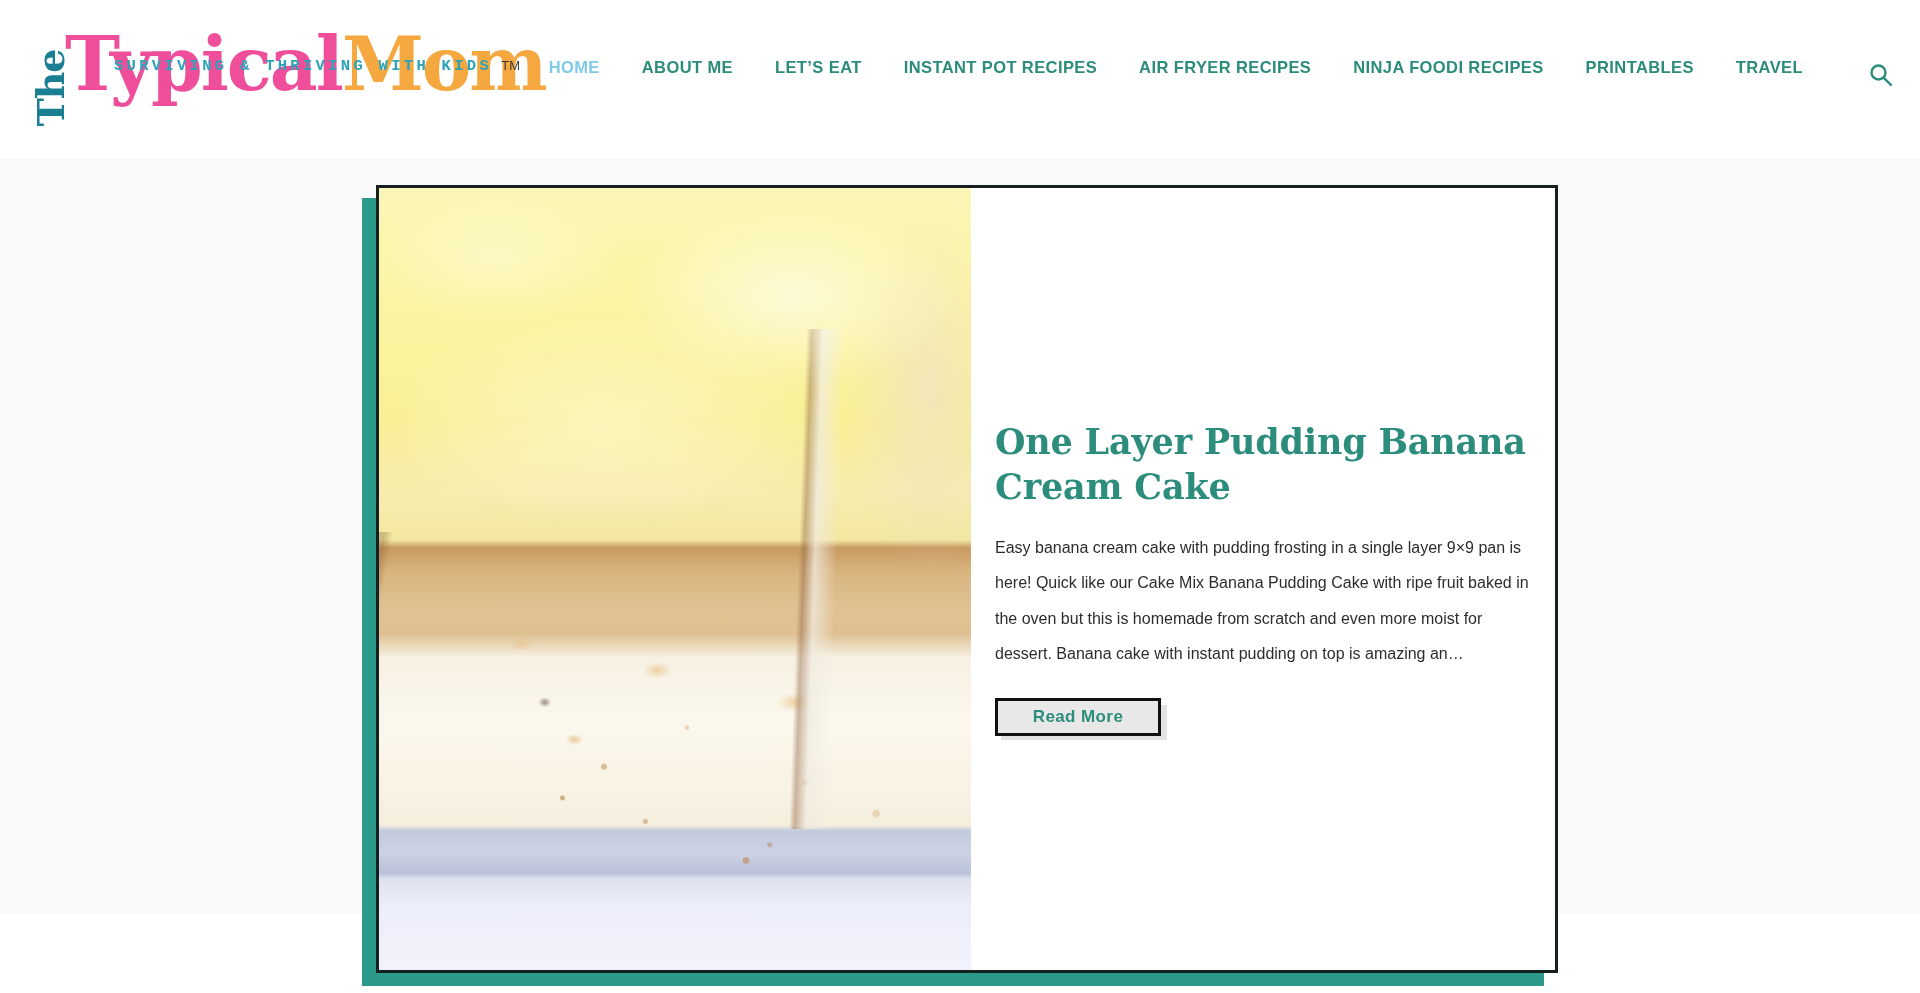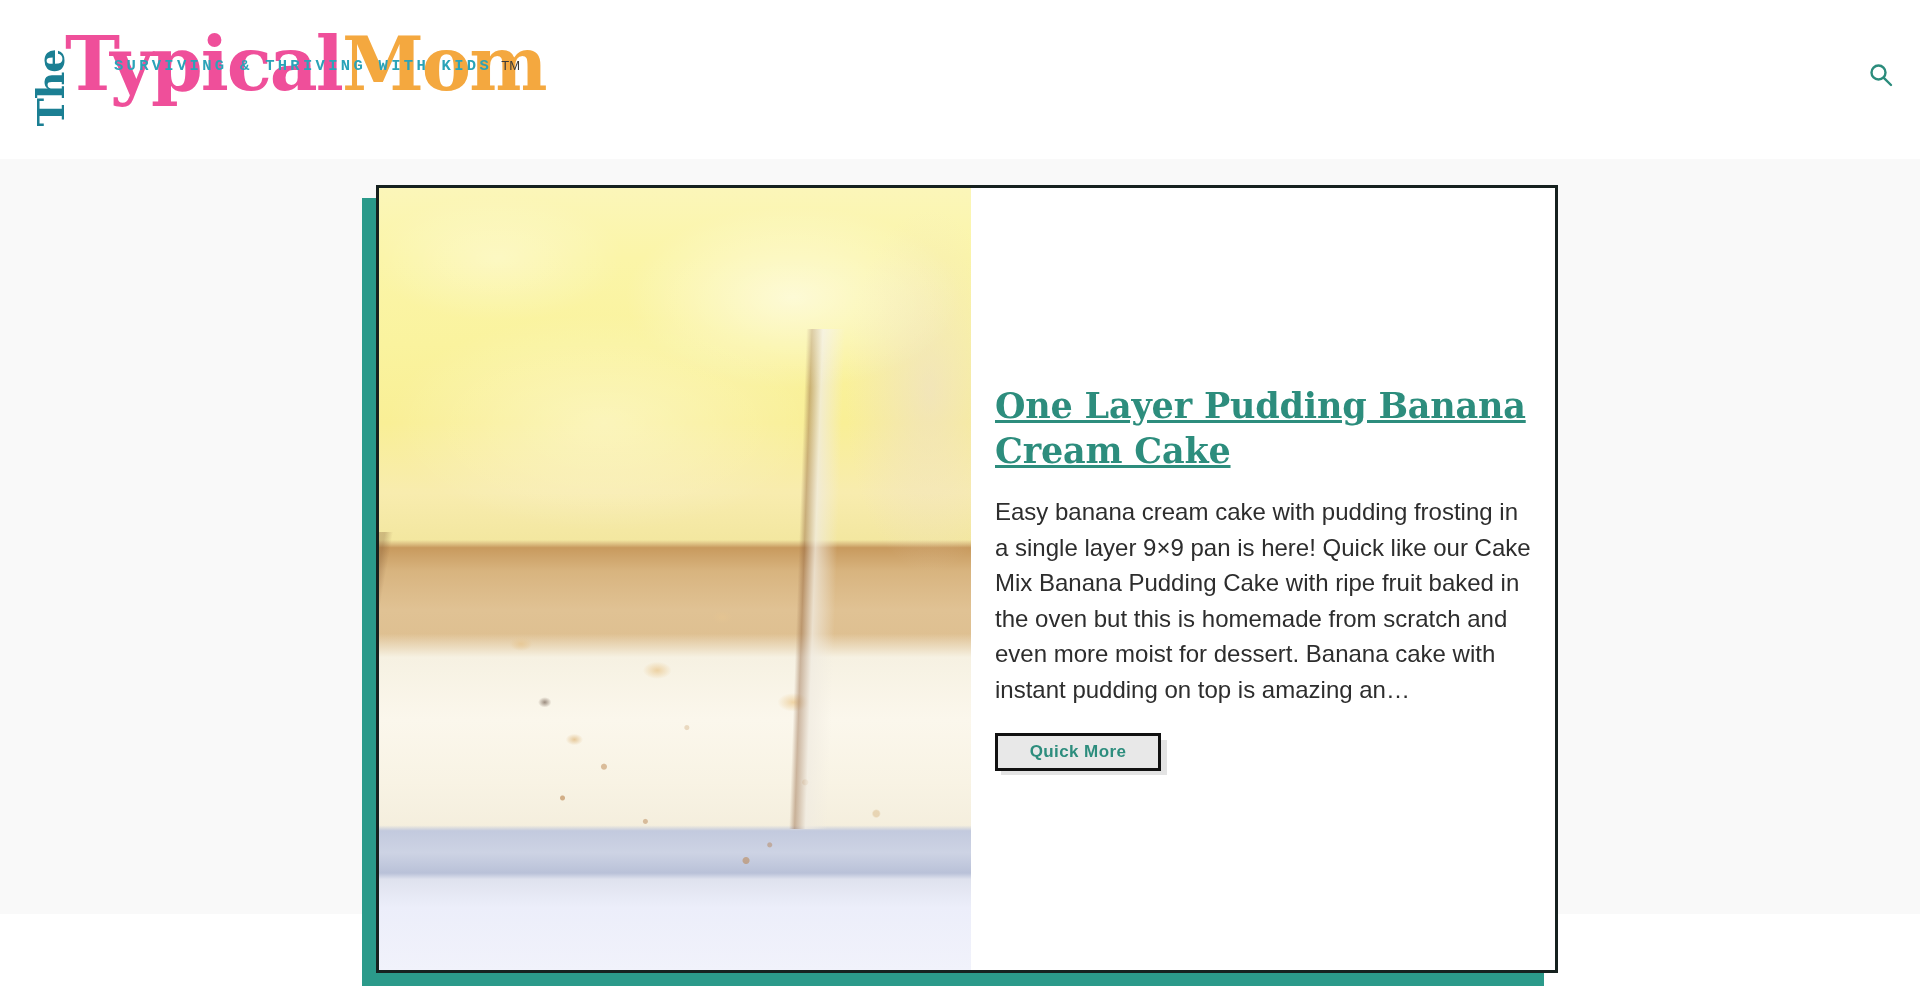--- a/index.html
+++ b/index.html
@@ -267,24 +267,23 @@
     background: #ffffff;
   }
   .card-title {
     font-family: "DejaVu Serif", "Liberation Serif", serif;
     font-weight: 700;
     font-size: 35px;
     line-height: 45px;
     color: #2d8d7d;
     margin-bottom: 21px;
     letter-spacing: -0.2px;
-    text-decoration: underline;
   }
   .card-excerpt {
-    font-size: 24px;
+    font-size: 16px;
     line-height: 35.5px;
     color: #2d2d2d;
     margin-bottom: 26px;
     max-width: 578px;
   }
 
   .readmore-wrap {
     position: relative;
     display: inline-block;
     width: 172px;
@@ -324,20 +323,30 @@
   <header class="site-header">
 
     <a class="logo-wrap" href="#">
       <div class="logo-main">
         <span class="logo-the">The</span><span class="logo-typical">Typical</span><span class="logo-mom">Mom</span>
         <span class="logo-tm">TM</span>
         <span class="logo-sub">SURVIVING &amp; THRIVING WITH KIDS</span>
       </div>
     </a>
 
+    <nav class="main-nav">
+      <a class="nav-item is-active" href="#">HOME</a>
+      <a class="nav-item" href="#">ABOUT ME</a>
+      <a class="nav-item" href="#">LET’S EAT</a>
+      <a class="nav-item" href="#">INSTANT POT RECIPES</a>
+      <a class="nav-item" href="#">AIR FRYER RECIPES</a>
+      <a class="nav-item" href="#">NINJA FOODI RECIPES</a>
+      <a class="nav-item" href="#">PRINTABLES</a>
+      <a class="nav-item" href="#">TRAVEL</a>
+    </nav>
 
     <button class="search-btn" aria-label="Search">
       <svg width="26" height="26" viewBox="0 0 26 26" fill="none" aria-hidden="true">
         <circle cx="10.5" cy="10.5" r="7" stroke="#2b8c7c" stroke-width="2.4"></circle>
         <line x1="15.8" y1="15.8" x2="23" y2="23" stroke="#2b8c7c" stroke-width="2.4" stroke-linecap="round"></line>
       </svg>
     </button>
   </header>
 
   <div class="bg-gray"></div>
@@ -354,18 +363,18 @@
       <div class="photo-cut-right"></div>
       <div class="photo-gloss"></div>
     </div>
 
     <div class="card-body">
       <h2 class="card-title">One Layer Pudding Banana Cream Cake</h2>
       <p class="card-excerpt">Easy banana cream cake with pudding frosting in a single layer 9×9 pan is here! Quick like our Cake Mix Banana Pudding Cake with ripe fruit baked in the oven but this is homemade from scratch and even more moist for dessert. Banana cake with instant pudding on top is amazing an…</p>
 
       <div class="readmore-wrap">
         <div class="readmore-shadow"></div>
-        <span class="readmore">Quick More</span>
+        <span class="readmore">Read More</span>
       </div>
     </div>
   </a>
 
 </div>
 
 </body></html>

